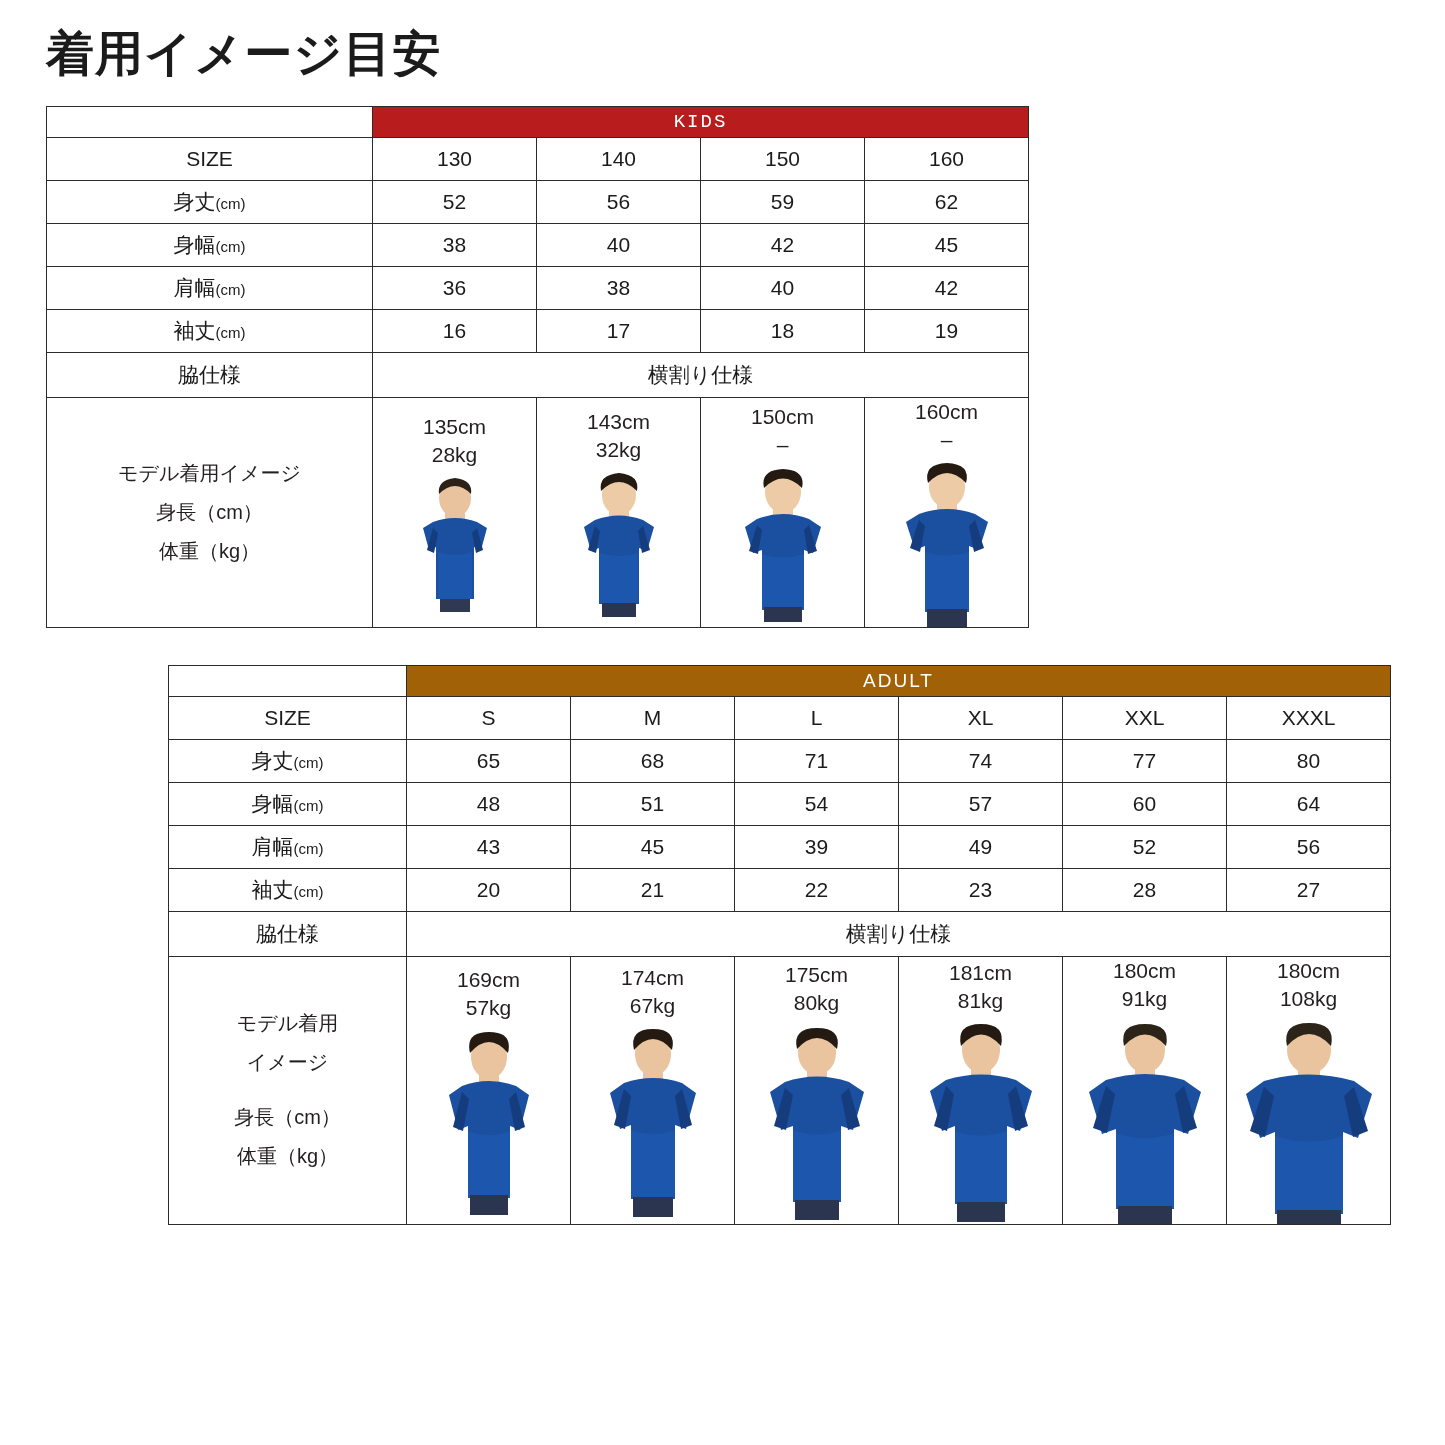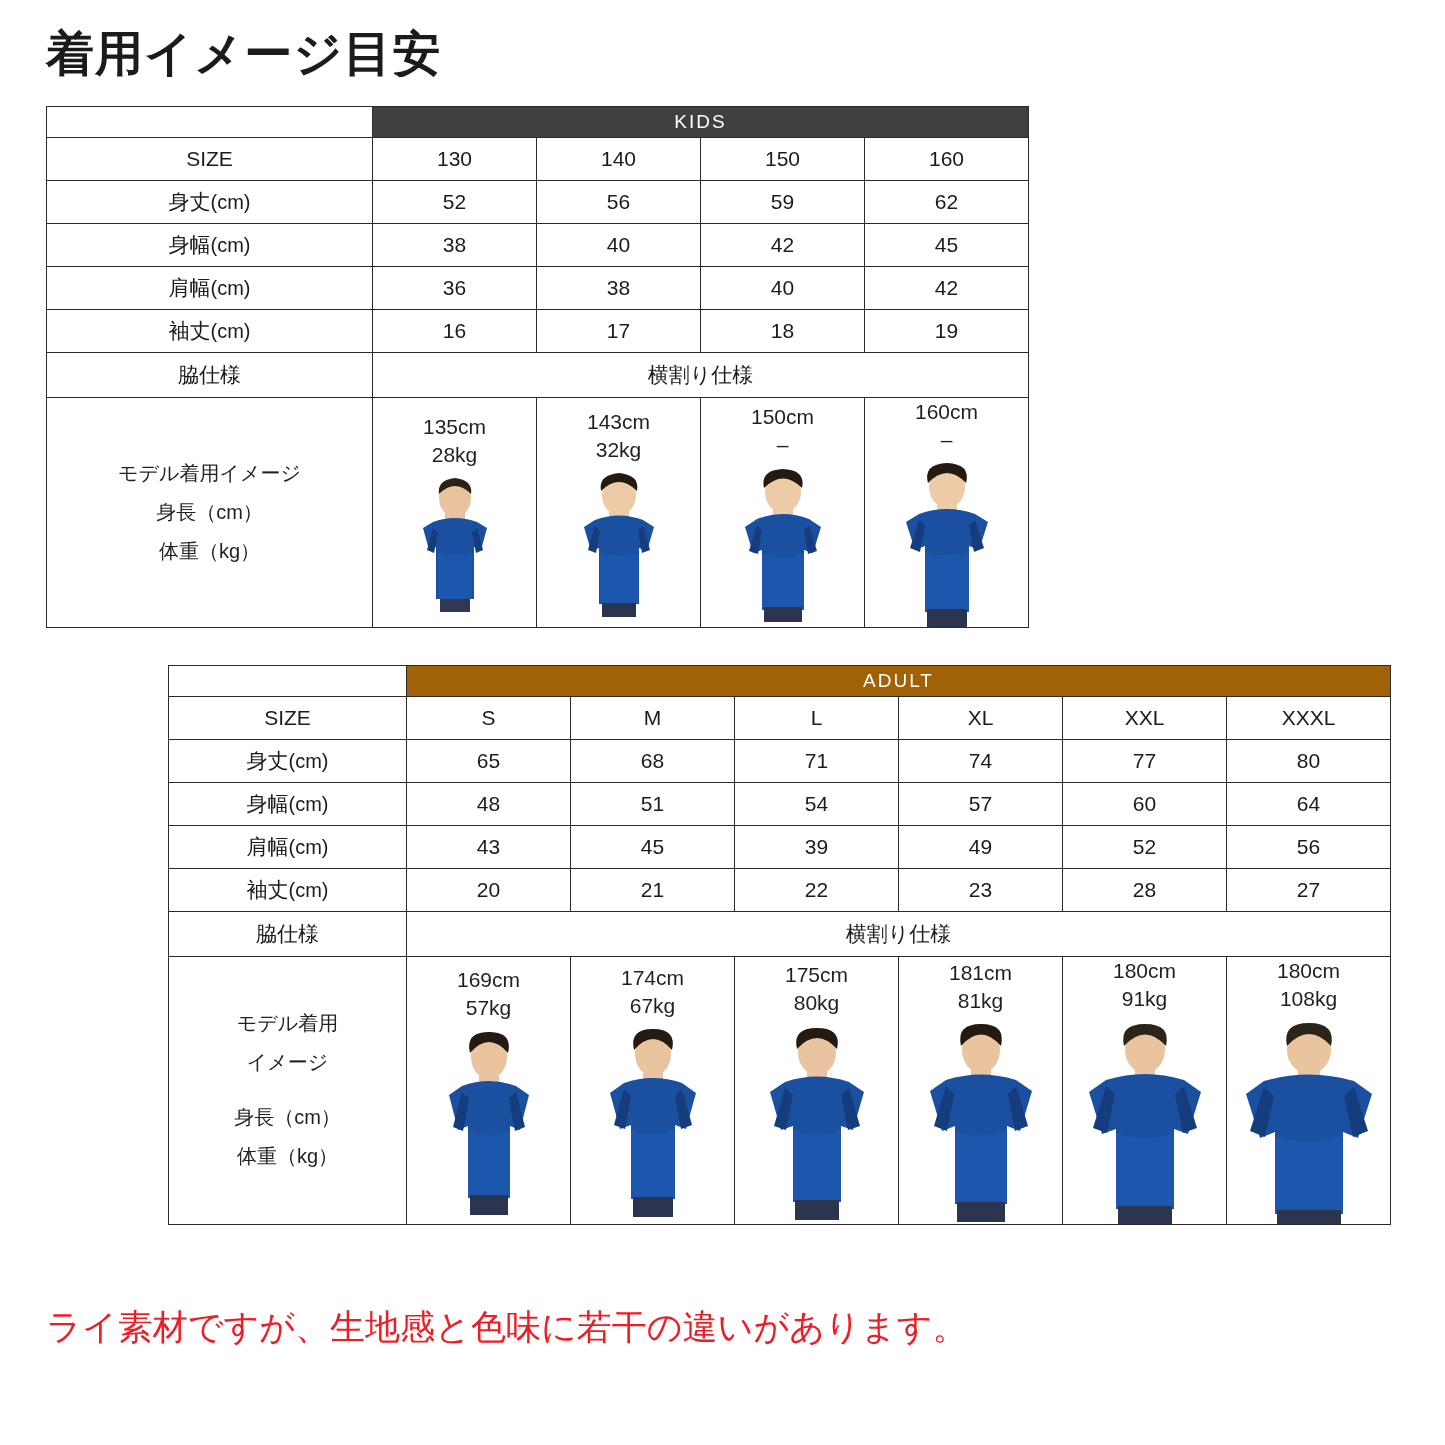--- a/index.html
+++ b/index.html
@@ -47,30 +47,30 @@
     vertical-align: middle;
     font-weight: normal;
     padding: 0;
   }
   .hdr-band {
     color: #ffffff;
     font-size: 19px;
     letter-spacing: 2px;
     height: 30px;
   }
-  .kids-band { background: #404040; }
+  .kids-band { background: #b91c1c; font-family: Liberation Mono, monospace; }
   .adult-band { background: #a16207; }
   .blank-cell { border: 1px solid #2b2b2b; background: #fff; }
 
   .lbl {
     font-size: 21px;
     color: #1b1b1b;
   }
   .lbl .unit {
-    font-size: 20px;
+    font-size: 15px;
   }
   .val {
     font-size: 21px;
     color: #1b1b1b;
   }
   .row-h { height: 43px; padding-left: 47px; }
   .dashed-l { border-left: 1px dashed #5a5a5a !important; }
 
   .spec-row td { height: 44px; font-size: 21px; }
 
@@ -455,16 +455,15 @@
                 <path d="M43 194 h64 v14 h-64z" fill="#2b3550"></path>
               </svg>
             </div>
           </td>
         </tr>
       </tbody>
     </table>
   </div>
 
   <div class="note">
-    <div>ライ素材ですが、生地感と色味に若干の違いがあります。</div>
   </div>
 
 </div>
 
 </body></html>

